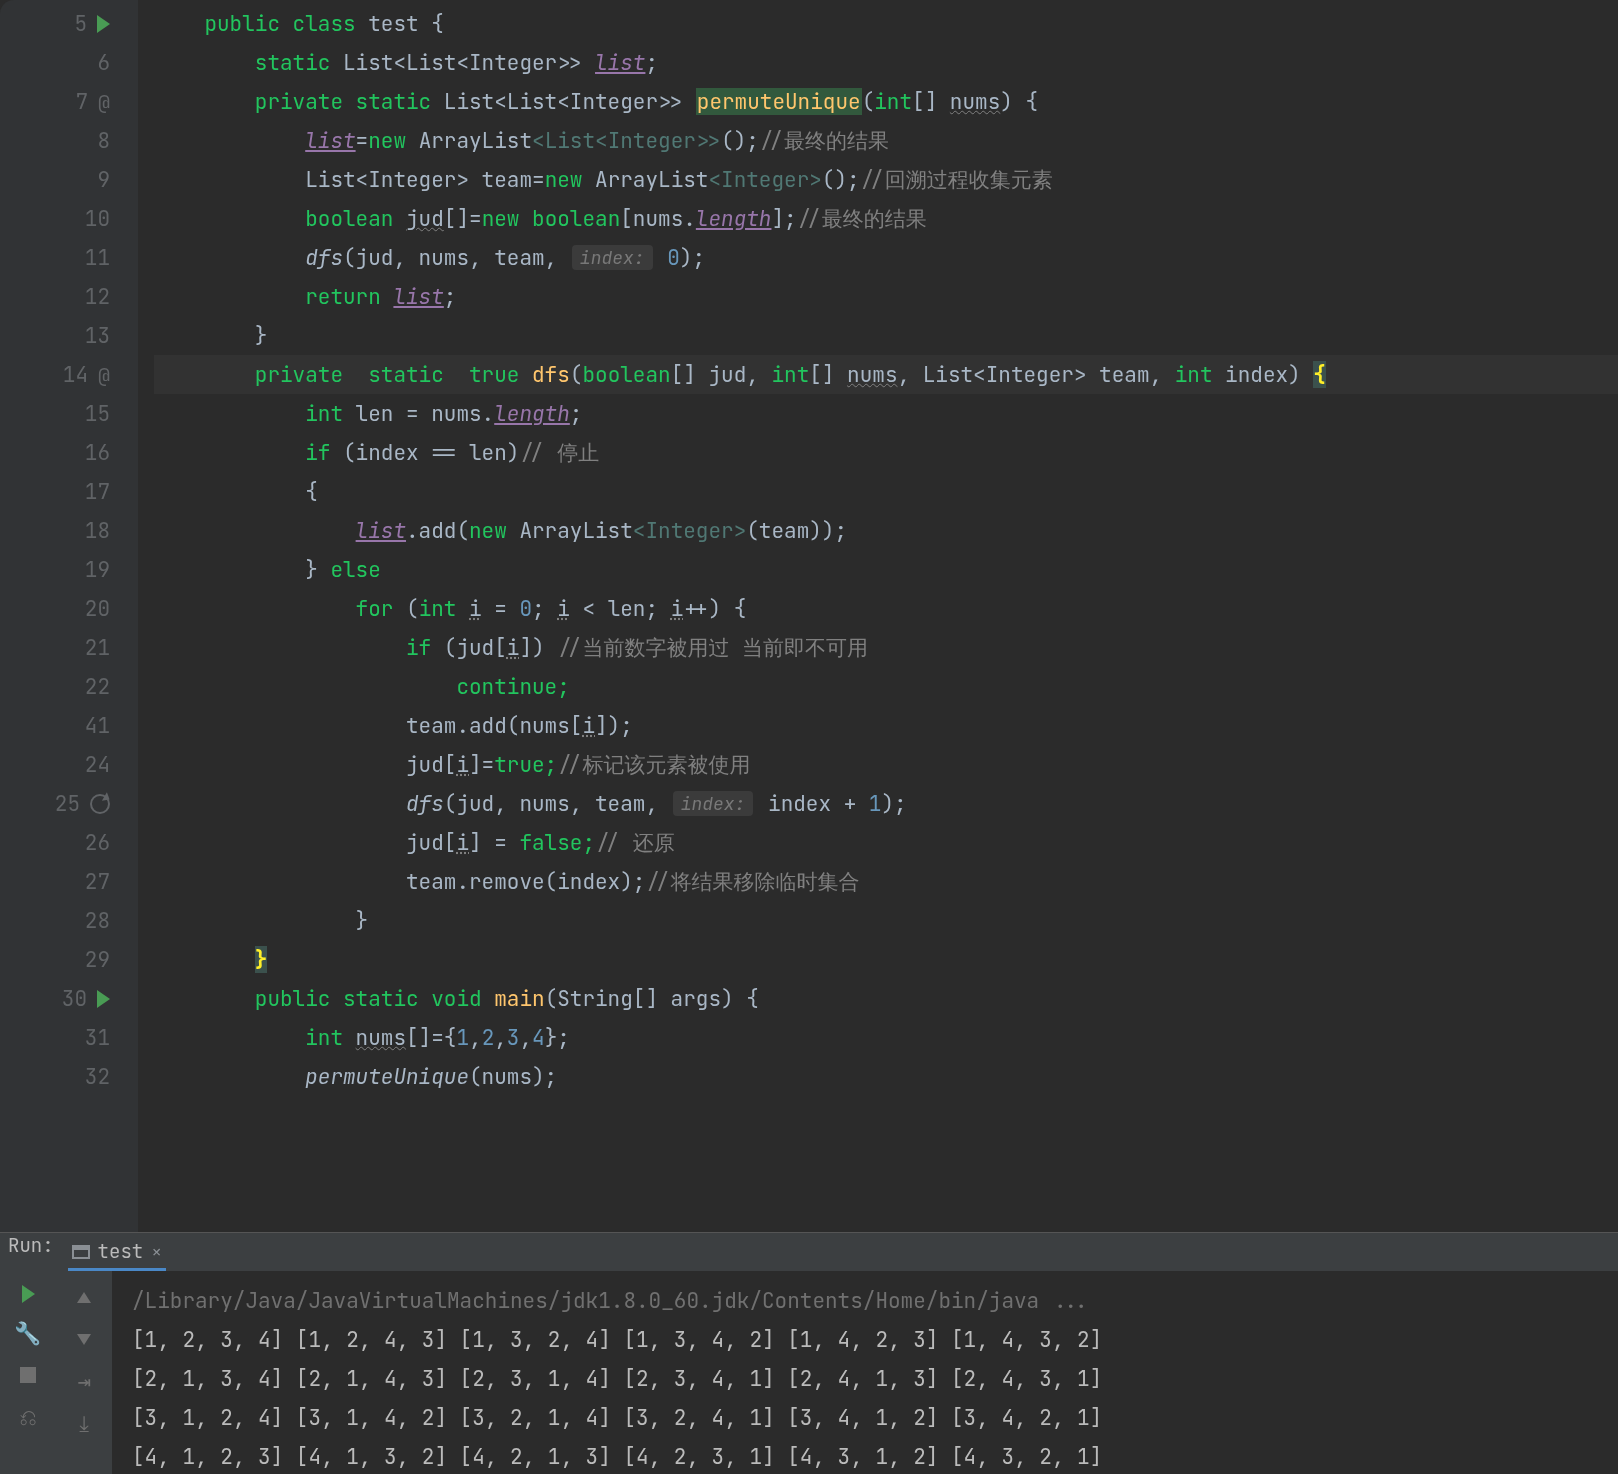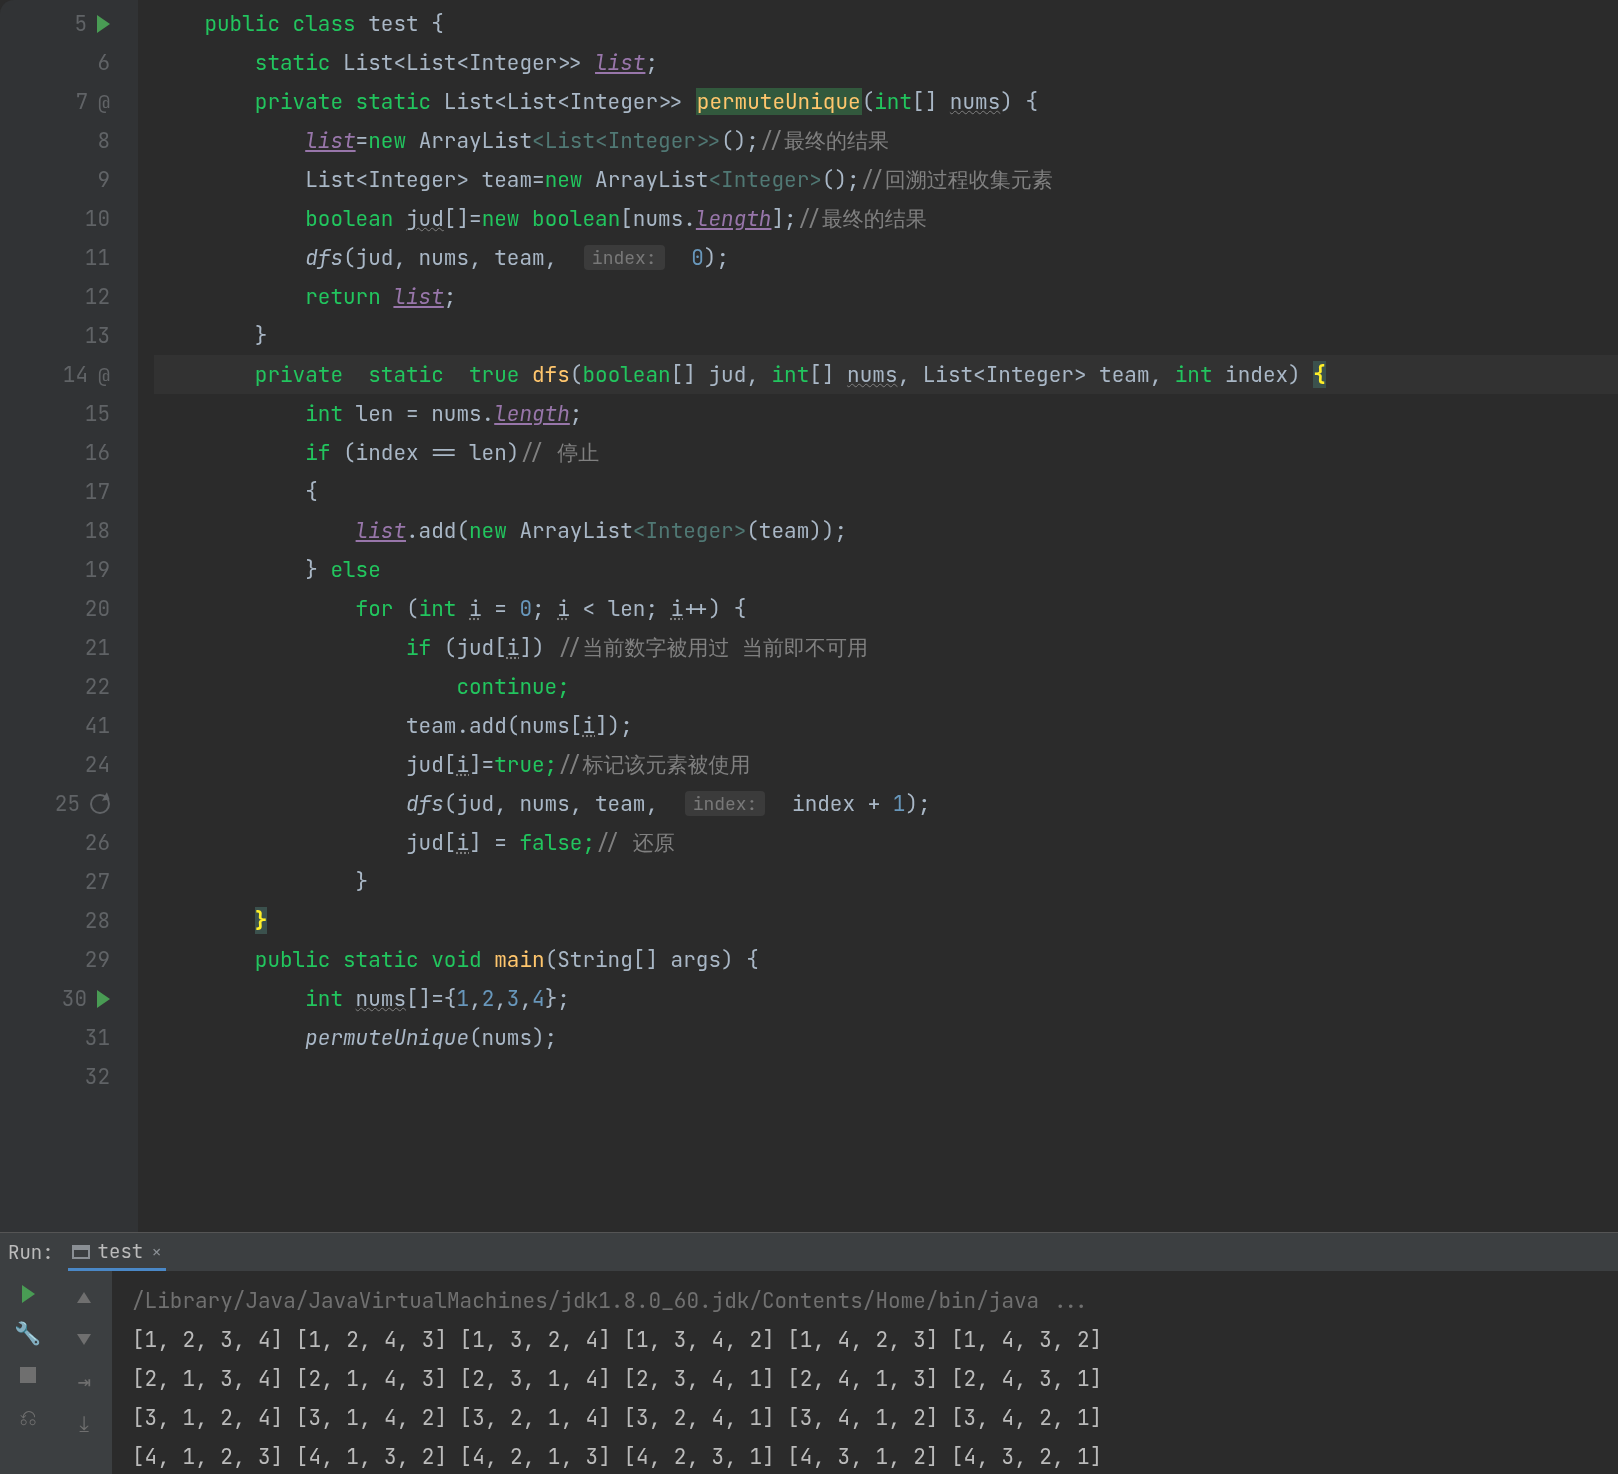--- a/index.html
+++ b/index.html
@@ -84,35 +84,35 @@
   .kw { color:#22c55e;text-align:right; }
   .fn { color:#ffc66d; }
   .fn-hl { color:#ffc66d; background:#32593d; padding:0 1px;}
   .num { color:#6897bb; }
   .cmt { color:#808080; }
   .field { color:#9876aa; font-style:italic;text-decoration:underline; }
   .it { font-style: italic; color:#a9b7c6;}
   .param-u { text-decoration: underline dotted #808080; }
   .generic { color:#507874; }
   .wavy { text-decoration: underline wavy #808080; text-decoration-thickness:1px;}
-  .hint { background:#3b3b3b;color:#787878;border-radius:4px;padding:1px 8px;font-size:18px;margin:0 14px;}
+  .hint { background:#3b3b3b;color:#787878;border-radius:4px;padding:1px 8px;font-size:18px;margin:0 2px;font-style:italic;}
   .brace-m { background:#3b514d;color:#ffef28;font-weight:bold;}
   .ghost { color:#707070;}
 
   .run-panel {
     height: 242px;
     display:flex;
     flex-direction:column;
     border-top:1px solid #555;
   }
   .run-header {
     height:40px;
     background:#3c3f41;
     display:flex;
-    align-items:center;
+    align-items:flex-start;
     padding:0 8px;
     gap:14px;
     color:#bbbbbb;
     font-size:19px;
   }
   .run-tab {
     border-bottom:3px solid #4a88c7;
     padding:6px 4px 4px 4px;
     display:flex;align-items:center;gap:8px;
   }
@@ -269,20 +269,21 @@
       <div class="line"><span>            </span><span>{</span></div>
       <div class="line"><span>                </span><span class="field">list</span><span>.add(</span><span class="kw">new </span><span>ArrayList</span><span class="generic">&lt;Integer&gt;</span><span>(team));</span></div>
       <div class="line"><span>            </span><span>} </span><span class="kw">else</span></div>
       <div class="line"><span>                </span><span class="kw">for </span><span>(</span><span class="kw">int </span><span class="param-u">i</span><span> = </span><span class="num">0</span><span>; </span><span class="param-u">i</span><span> &lt; len; </span><span class="param-u">i</span><span>++) {</span></div>
       <div class="line"><span>                    </span><span class="kw">if </span><span>(jud[</span><span class="param-u">i</span><span>]) </span><span class="cmt">//当前数字被用过 当前即不可用</span></div>
       <div class="line"><span>                        </span><span class="kw">continue;</span></div>
       <div class="line"><span>                    </span><span>team.add(nums[</span><span class="param-u">i</span><span>]);</span></div>
       <div class="line"><span>                    </span><span>jud[</span><span class="param-u">i</span><span>]=</span><span class="kw">true;</span><span class="cmt">//标记该元素被使用</span></div>
       <div class="line"><span>                    </span><span class="it">dfs</span><span>(jud, nums, team, </span><span class="hint">index:</span><span> index + </span><span class="num">1</span><span>);</span></div>
       <div class="line"><span>                    </span><span>jud[</span><span class="param-u">i</span><span>] = </span><span class="kw">false;</span><span class="cmt">// 还原</span></div>
+      <div class="line"><span>                    </span><span>team.remove(index);</span><span class="cmt">//将结果移除临时集合</span></div>
       <div class="line"><span>                </span><span>}</span></div>
       <div class="line"><span>        </span><span class="brace-m">}</span></div>
       <div class="line"><span>        </span><span class="kw">public static void </span><span class="fn">main</span><span>(String[] args) {</span></div>
       <div class="line"><span>            </span><span class="kw">int </span><span class="wavy">nums</span><span>[]={</span><span class="num">1</span><span>,</span><span class="num">2</span><span>,</span><span class="num">3</span><span>,</span><span class="num">4</span><span>};</span></div>
       <div class="line"><span>            </span><span class="it">permuteUnique</span><span>(nums);</span></div>
     </div>
   </div>
 
   <div class="run-panel">
     <div class="run-header">

